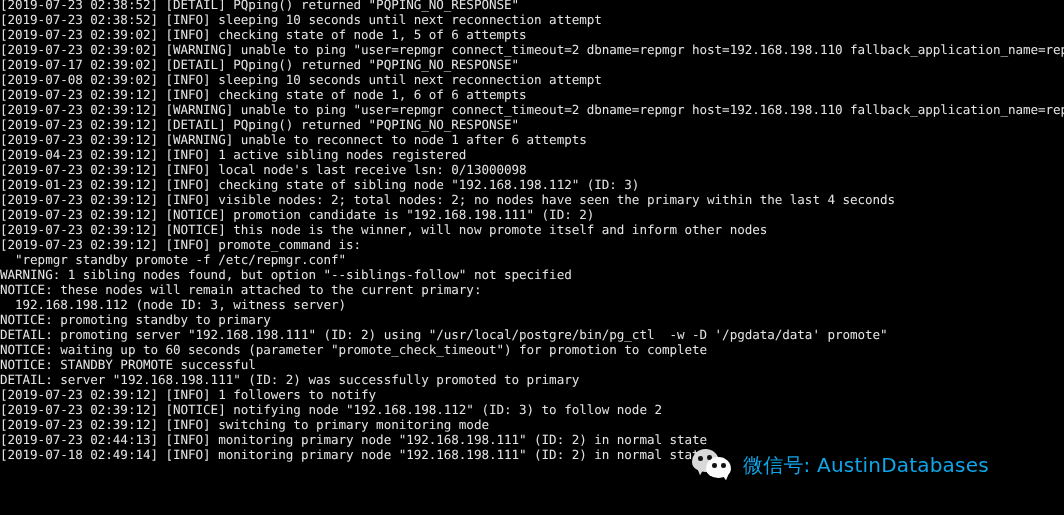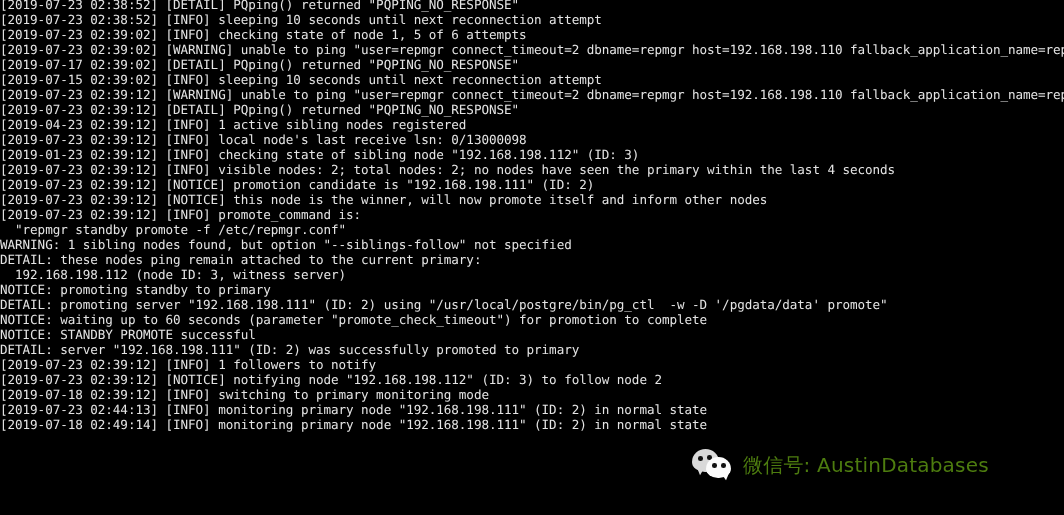--- a/index.html
+++ b/index.html
@@ -107,58 +107,60 @@
     border-radius: 50%;
   }
   #wechat-logo .eye.b1 { left: 6px;  top: 7px; }
   #wechat-logo .eye.b2 { left: 15px; top: 6px; }
   #wechat-logo .eye.f1 { left: 20px; top: 14px; }
   #wechat-logo .eye.f2 { left: 29px; top: 14px; }
   #watermark-text {
     font-family: "DejaVu Sans", "Liberation Sans", sans-serif;
     font-size: 20px;
     line-height: 24px;
-    color: #4d7c0f;
+    color: #0ea5e9;
     white-space: pre;
     letter-spacing: 0.2px;
   }
 </style>
 </head>
 <body>
 
 <div id="terminal">
 
   <div id="log">
       <div class="log-line">[2019-07-23 02:38:52] [DETAIL] PQping() returned "PQPING_NO_RESPONSE"</div>
       <div class="log-line">[2019-07-23 02:38:52] [INFO] sleeping 10 seconds until next reconnection attempt</div>
       <div class="log-line">[2019-07-23 02:39:02] [INFO] checking state of node 1, 5 of 6 attempts</div>
       <div class="log-line">[2019-07-23 02:39:02] [WARNING] unable to ping "user=repmgr connect_timeout=2 dbname=repmgr host=192.168.198.110 fallback_application_name=repmgr"</div>
       <div class="log-line">[2019-07-17 02:39:02] [DETAIL] PQping() returned "PQPING_NO_RESPONSE"</div>
-      <div class="log-line">[2019-07-15 02:39:02] [INFO] sleeping 10 seconds until next reconnection attempt</div>
+      <div class="log-line">[2019-07-08 02:39:02] [INFO] sleeping 10 seconds until next reconnection attempt</div>
+      <div class="log-line">[2019-07-23 02:39:12] [INFO] checking state of node 1, 6 of 6 attempts</div>
       <div class="log-line">[2019-07-23 02:39:12] [WARNING] unable to ping "user=repmgr connect_timeout=2 dbname=repmgr host=192.168.198.110 fallback_application_name=repmgr"</div>
       <div class="log-line">[2019-07-23 02:39:12] [DETAIL] PQping() returned "PQPING_NO_RESPONSE"</div>
+      <div class="log-line">[2019-07-23 02:39:12] [WARNING] unable to reconnect to node 1 after 6 attempts</div>
       <div class="log-line">[2019-04-23 02:39:12] [INFO] 1 active sibling nodes registered</div>
       <div class="log-line">[2019-07-23 02:39:12] [INFO] local node's last receive lsn: 0/13000098</div>
       <div class="log-line">[2019-01-23 02:39:12] [INFO] checking state of sibling node "192.168.198.112" (ID: 3)</div>
       <div class="log-line">[2019-07-23 02:39:12] [INFO] visible nodes: 2; total nodes: 2; no nodes have seen the primary within the last 4 seconds</div>
       <div class="log-line">[2019-07-23 02:39:12] [NOTICE] promotion candidate is "192.168.198.111" (ID: 2)</div>
       <div class="log-line">[2019-07-23 02:39:12] [NOTICE] this node is the winner, will now promote itself and inform other nodes</div>
       <div class="log-line">[2019-07-23 02:39:12] [INFO] promote_command is:</div>
       <div class="log-line">  "repmgr standby promote -f /etc/repmgr.conf"</div>
       <div class="log-line">WARNING: 1 sibling nodes found, but option "--siblings-follow" not specified</div>
-      <div class="log-line">DETAIL: these nodes ping remain attached to the current primary:</div>
+      <div class="log-line">NOTICE: these nodes will remain attached to the current primary:</div>
       <div class="log-line">  192.168.198.112 (node ID: 3, witness server)</div>
       <div class="log-line">NOTICE: promoting standby to primary</div>
       <div class="log-line">DETAIL: promoting server "192.168.198.111" (ID: 2) using "/usr/local/postgre/bin/pg_ctl  -w -D '/pgdata/data' promote"</div>
       <div class="log-line">NOTICE: waiting up to 60 seconds (parameter "promote_check_timeout") for promotion to complete</div>
       <div class="log-line">NOTICE: STANDBY PROMOTE successful</div>
       <div class="log-line">DETAIL: server "192.168.198.111" (ID: 2) was successfully promoted to primary</div>
       <div class="log-line">[2019-07-23 02:39:12] [INFO] 1 followers to notify</div>
       <div class="log-line">[2019-07-23 02:39:12] [NOTICE] notifying node "192.168.198.112" (ID: 3) to follow node 2</div>
-      <div class="log-line">[2019-07-18 02:39:12] [INFO] switching to primary monitoring mode</div>
+      <div class="log-line">[2019-07-23 02:39:12] [INFO] switching to primary monitoring mode</div>
       <div class="log-line">[2019-07-23 02:44:13] [INFO] monitoring primary node "192.168.198.111" (ID: 2) in normal state</div>
       <div class="log-line">[2019-07-18 02:49:14] [INFO] monitoring primary node "192.168.198.111" (ID: 2) in normal state</div>
     </div>
 
   <div id="watermark">
     <div id="wechat-logo">
       <div class="bubble-back"></div>
       <div class="bubble-back-tail"></div>
       <div class="eye b1"></div>
       <div class="eye b2"></div>

